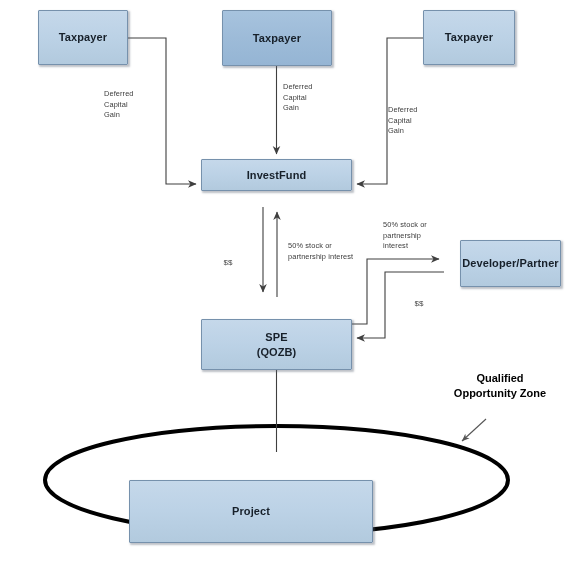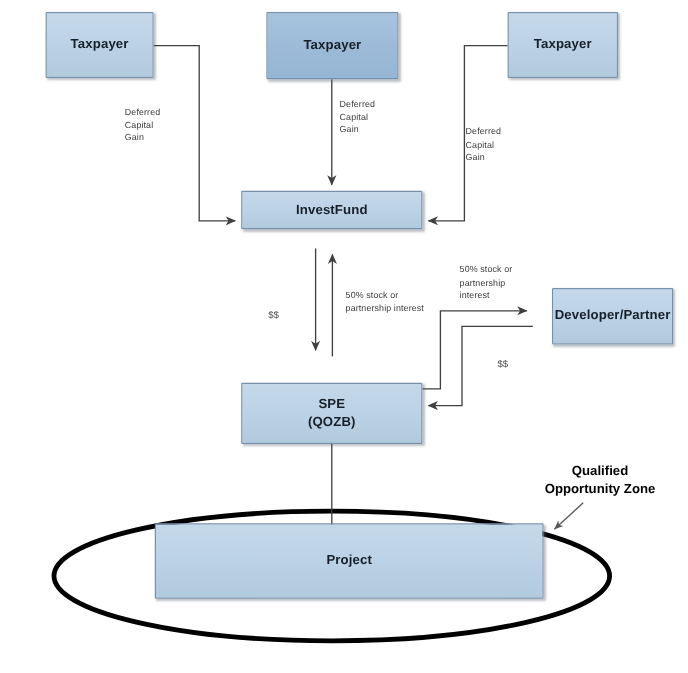--- a/index.html
+++ b/index.html
@@ -133,21 +133,21 @@
 
   <div class="node node-fill-light" style="left:201px; top:297px; width:151px; height:51px;margin-top:22px;">
     <span class="node-label" style="white-space:pre-line;">SPE
 (QOZB)</span>
   </div>
 
   <div class="node node-fill-light" style="left:460px; top:240px; width:101px; height:47px;">
     <span class="node-label">Developer/Partner</span>
   </div>
 
-  <div class="node node-fill-light" style="left:129px; top:436px; width:324px; height:63px;">
+  <div class="node node-fill-light" style="left:129px; top:480px; width:244px; height:63px;">
     <span class="node-label">Project</span>
   </div>
 
   <div class="edge-label" style="left:104px; top:89px; width:56px;">Deferred
 Capital
 Gain</div>
 
   <div class="edge-label" style="left:283px; top:82px; width:56px;">Deferred
 Capital
 Gain</div>
@@ -160,16 +160,16 @@
 partnership interest</div>
 
   <div class="edge-label" style="left:383px; top:220px; width:66px;">50% stock or
 partnership
 interest</div>
 
   <div class="money-label" style="left:214px; top:258px; width:28px;">$$</div>
 
   <div class="money-label" style="left:405px; top:299px; width:28px;">$$</div>
 
-  <div class="zone-callout" style="left:432px; top:386px; width:136px;">Qualified
+  <div class="zone-callout" style="left:432px; top:371px; width:136px;">Qualified
 Opportunity Zone</div>
 
 </div>
 
 </body></html>

